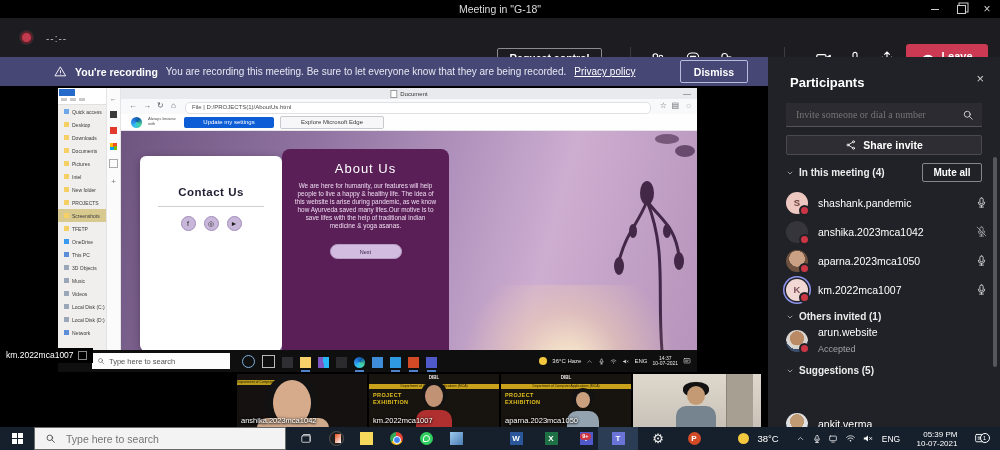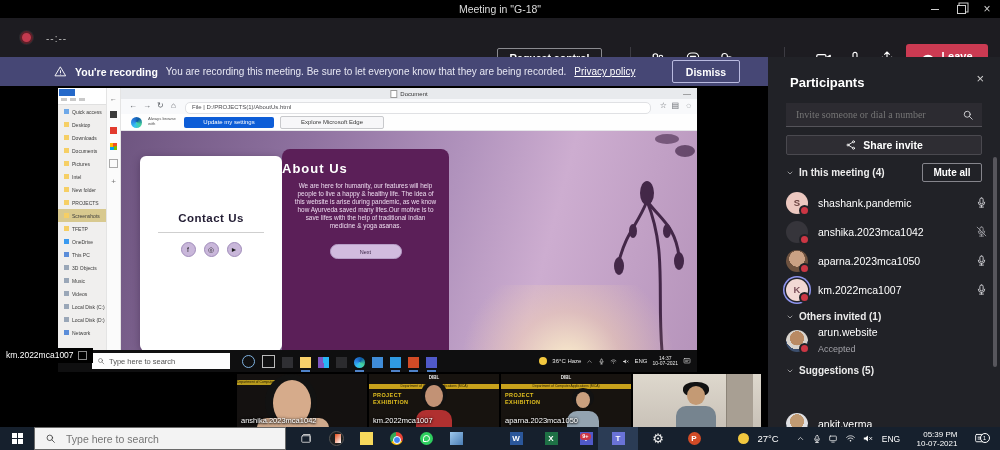--- a/index.html
+++ b/index.html
@@ -23,21 +23,21 @@
   .cbtn.active::after{content:"";position:absolute;left:2px;right:2px;bottom:-5px;height:2.5px;background:#9fa0dc;border-radius:2px}
   .csep{top:29px;width:1px;height:22px;background:#3c3b42}
   .leave{left:906px;top:26px;width:82px;height:24px;background:#cb3a52;border-radius:3px;display:flex;
          align-items:center;justify-content:center;gap:6px;font-size:11px;font-weight:bold;color:#fff}
   
   .banner{left:0;top:57px;width:768px;height:29px;background:#464775;display:flex;align-items:center;
           padding-left:54px;box-sizing:border-box;gap:8px;font-size:10px}
   .banner b{font-size:10.5px;white-space:nowrap}
   .banner .msg{color:#e6e6f2;white-space:nowrap}
   .banner .plink{color:#fff;text-decoration:underline;white-space:nowrap}
-  .dismiss{margin-left:auto;margin-right:28px;width:66px;height:21px;border:1px solid #b9badf;border-radius:2px;
+  .dismiss{margin-left:auto;margin-right:20px;width:66px;height:21px;border:1px solid #b9badf;border-radius:2px;
            font-size:10.5px;font-weight:bold;display:flex;align-items:center;justify-content:center;flex:none}
   
   .stage{left:0;top:86px;width:768px;height:287px;background:#000;overflow:hidden}
   .explorer{left:58px;top:2px;width:48px;height:270px;background:#f0efee;overflow:hidden}
   .x-ribbon{height:16px;background:#fff;border-bottom:1px solid #e0e0e0;position:relative}
   .x-file{position:absolute;left:1px;top:1px;width:16px;height:7px;background:#2569c9}
   .x-chip{position:absolute;top:10px;width:6px;height:3px;background:#c9c9c9}
   .xrow{display:flex;align-items:center;gap:3px;height:13px;padding-left:6px;font-size:5px;color:#3a3a3a;white-space:nowrap}
   .xrow.sel{background:#d8c98f}
   .fsq{width:5px;height:5px;background:#f6cf65;flex:none}
@@ -59,27 +59,27 @@
   .elogo{width:11px;height:11px;border-radius:50%;background:conic-gradient(from 210deg,#35c1f1,#2a7de1,#0c59a4,#45d29a,#35c1f1);flex:none}
   .ntext{width:30px;font-size:4.2px;line-height:4.8px;color:#555}
   .nbtn1{width:90px;height:11px;background:#0d5dd7;color:#fff;font-size:6px;border-radius:2px;display:flex;align-items:center;justify-content:center;flex:none}
   .nbtn2{width:102px;height:11px;background:#f7f7f9;border:1px solid #c8c9cc;color:#3a3a3a;font-size:6px;border-radius:2px;display:flex;align-items:center;justify-content:center;flex:none}
   .bpage{left:0;top:43px;width:576px;height:220px;overflow:hidden;
          background:linear-gradient(105deg,#6e5580 0%,#8f72a0 30%,#b193bd 55%,#cdadd0 72%,#b694bb 100%)}
   .bpage::after{content:"";position:absolute;left:55%;top:70%;width:260px;height:160px;
                 background:radial-gradient(circle,rgba(255,243,205,.95) 0,rgba(255,223,170,.4) 35%,transparent 70%)}
   .branch{right:0;top:0;height:220px;width:130px;color:#2e1333;opacity:.85}
   .ccard{left:19px;top:25px;width:142px;height:195px;background:#fff;border-radius:6px;box-shadow:0 2px 8px rgba(40,20,50,.4);z-index:2}
-  .ctitle{margin-top:56px;text-align:center;font-size:11.5px;font-weight:bold;color:#221c33;letter-spacing:.5px}
+  .ctitle{margin-top:30px;text-align:center;font-size:11.5px;font-weight:bold;color:#221c33;letter-spacing:.5px}
   .chr{margin:8px 18px 0;border:none;border-top:1px solid #cfcfcf}
   .socials{display:flex;justify-content:center;gap:8px;margin-top:9px}
   .soc{width:15px;height:15px;border-radius:50%;background:#c9b7da;border:1px solid #a08cba;display:flex;
        align-items:center;justify-content:center;font-size:7px;color:#1c1c1c;box-sizing:border-box}
   .about{left:161px;top:18px;width:167px;height:202px;background:#5b1f58;border-radius:8px 8px 0 0;z-index:2}
-  .atitle{margin-top:12px;text-align:left;font-size:13px;font-weight:bold;color:#fff;letter-spacing:1px}
+  .atitle{margin-top:12px;text-align:center;font-size:13px;font-weight:normal;color:#fff;letter-spacing:1px}
   .apara{margin:6px 12px 0;font-size:6.4px;line-height:8px;color:#eddcef;text-align:center}
   .nextbtn{margin:14px auto 0;width:72px;height:15px;border-radius:8px;background:#d2bcdf;border:1px solid #b79ec7;
            font-size:5.5px;color:#3c2547;display:flex;align-items:center;justify-content:center;box-sizing:border-box}
   .preslabel{left:0;top:262px;height:15px;background:#000;color:#fff;font-size:8.5px;line-height:15px;
              padding:0 6px;display:flex;align-items:center;gap:4px;z-index:4}
   .stb{left:58px;top:264px;width:639px;height:22px;background:#0f0f10;display:flex;align-items:center;z-index:3}
   .stb-search{margin-left:34px;width:138px;height:16px;background:#fdfdfd;display:flex;align-items:center;gap:4px;
               padding-left:5px;box-sizing:border-box;color:#555;font-size:7.5px;flex:none}
   .stb-icons{display:flex;gap:7px;margin-left:12px;align-items:flex-end}
   .sic{width:11px;height:11px;position:relative;flex:none}
@@ -692,21 +692,21 @@
   <div class="abs tico" style="left:644px;color:#eee;font-size:13px">
       <span>⚙</span>
     </div>
   <div class="abs tico" style="left:680px">
       <span class="sq12" style="background:#d24b26;border-radius:50%">P</span>
     </div>
 
   <div class="abs wtray" style="left:736px;width:14px">
       <span class="sun"></span>
     </div>
-  <div class="abs wtray" style="left:752px;width:32px;font-size:9.5px">27°C</div>
+  <div class="abs wtray" style="left:752px;width:32px;font-size:9.5px">38°C</div>
   <div class="abs wtray" style="left:793px;width:14px">
       <svg class="ic" width="9" height="9">
         <use href="#i-chevup"></use>
       </svg>
     </div>
   <div class="abs wtray" style="left:810px;width:14px">
       <svg class="ic" width="10" height="10">
         <use href="#i-mic"></use>
       </svg>
     </div>

